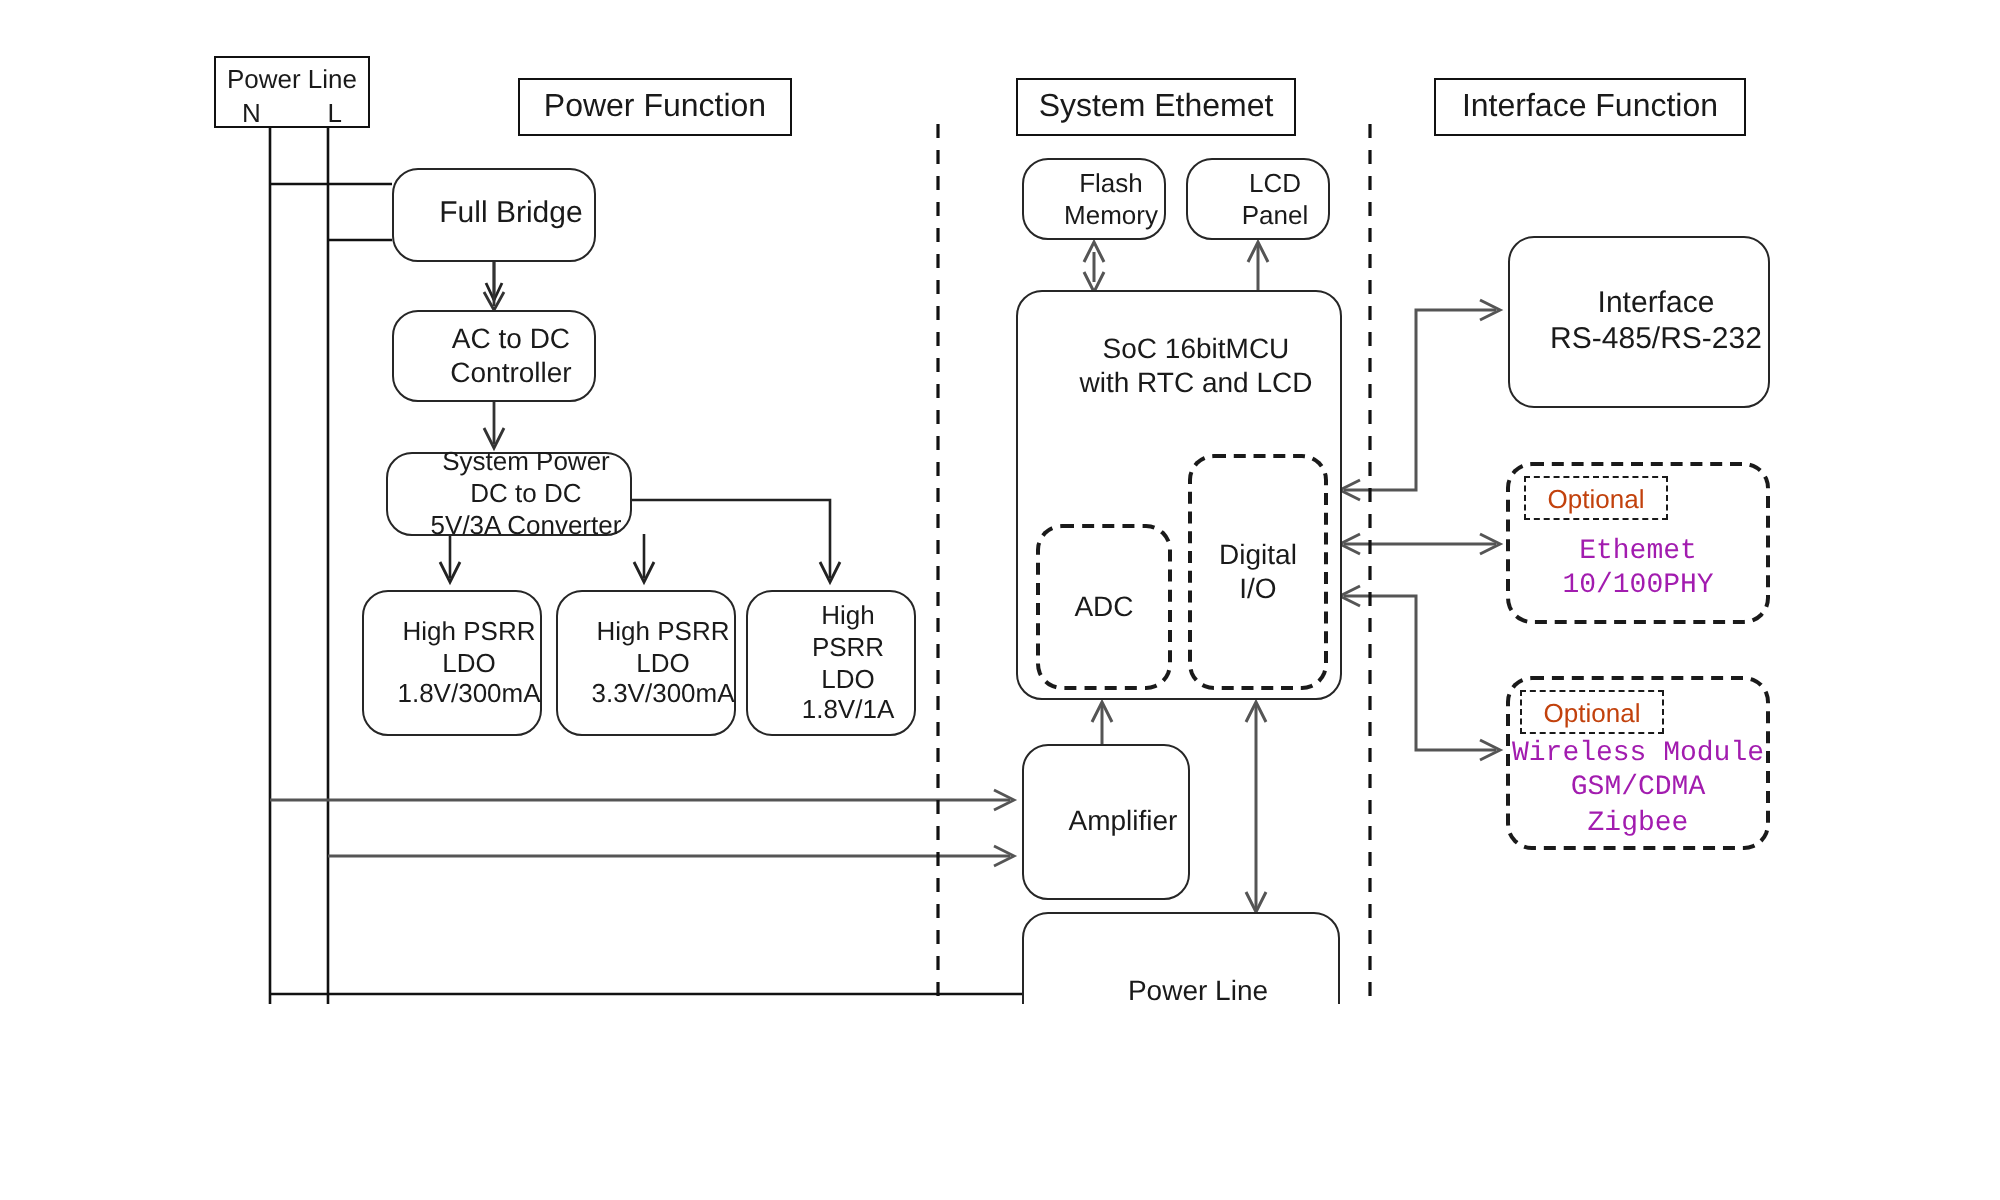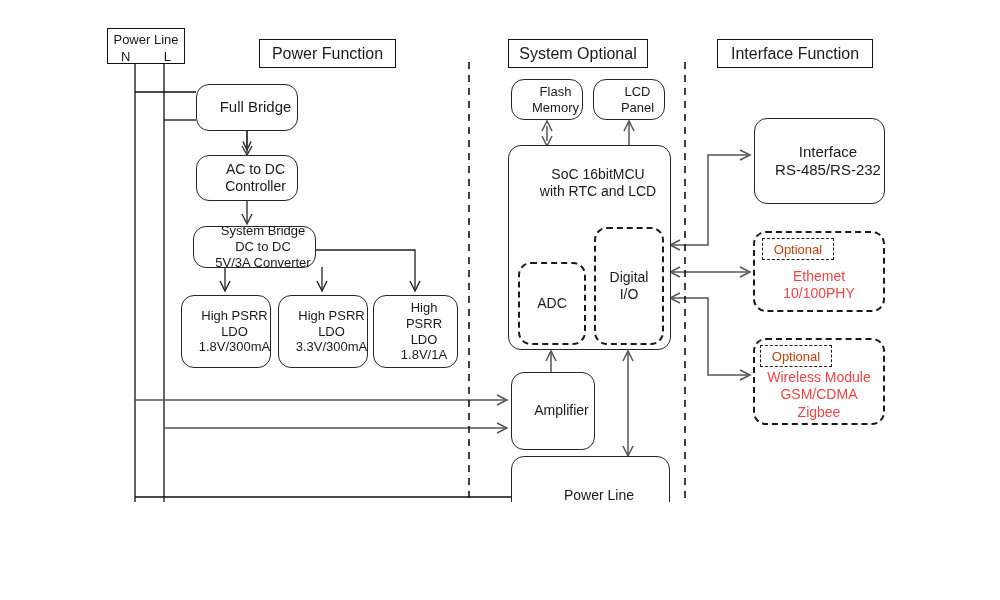--- a/index.html
+++ b/index.html
@@ -90,24 +90,25 @@
     padding: 1px 5px;
   }
   .dnode-text {
     position: absolute;
     box-sizing: border-box;
     display: flex;
     align-items: center;
     justify-content: center;
     text-align: center;
     white-space: pre-line;
-    color: #ef4444;
+    color: #a21caf;
     z-index: 3;
     font-size: 14px;
     line-height: 1.25;
+    font-family: Liberation Mono, monospace;
   }
 </style>
 </head>
 <body>
 
 <div id="canvas">
 
   <svg class="wires" viewBox="0 0 1000 600">
     <defs>
       <marker id="ar-gray" markerWidth="9" markerHeight="9" refX="8" refY="4.5" orient="auto" markerUnits="userSpaceOnUse">
@@ -189,32 +190,32 @@
     <span class="pl-legs">
       <span>N</span>
       <span>L</span>
     </span>
   </div>
 
   <div class="node sbox header-box" style="left:259px; top:39px; width:137px; height:29px;">
     <span>Power Function</span>
   </div>
   <div class="node sbox header-box" style="left:508px; top:39px; width:140px; height:29px;">
-    <span>System Optional</span>
+    <span>System Ethemet</span>
   </div>
   <div class="node sbox header-box" style="left:717px; top:39px; width:156px; height:29px;">
     <span>Interface Function</span>
   </div>
 
   <div class="node rbox t14" style="left:196px; top:155px; width:102px; height:46px;">AC to DC
 Controller</div>
 
   <div class="node rbox t15" style="left:196px; top:84px; width:102px; height:47px;">Full Bridge</div>
 
-  <div class="node rbox t13" style="left:193px; top:226px; width:123px; height:42px;">System Bridge
+  <div class="node rbox t13" style="left:193px; top:226px; width:123px; height:42px;">System Power
 DC to DC
 5V/3A Converter</div>
 
   <div class="node rbox t13" style="left:181px; top:295px; width:90px; height:73px;">High PSRR
 LDO
 1.8V/300mA</div>
   <div class="node rbox t13" style="left:278px; top:295px; width:90px; height:73px;">High PSRR
 LDO
 3.3V/300mA</div>
   <div class="node rbox t13" style="left:373px; top:295px; width:85px; height:73px;">High PSRR

